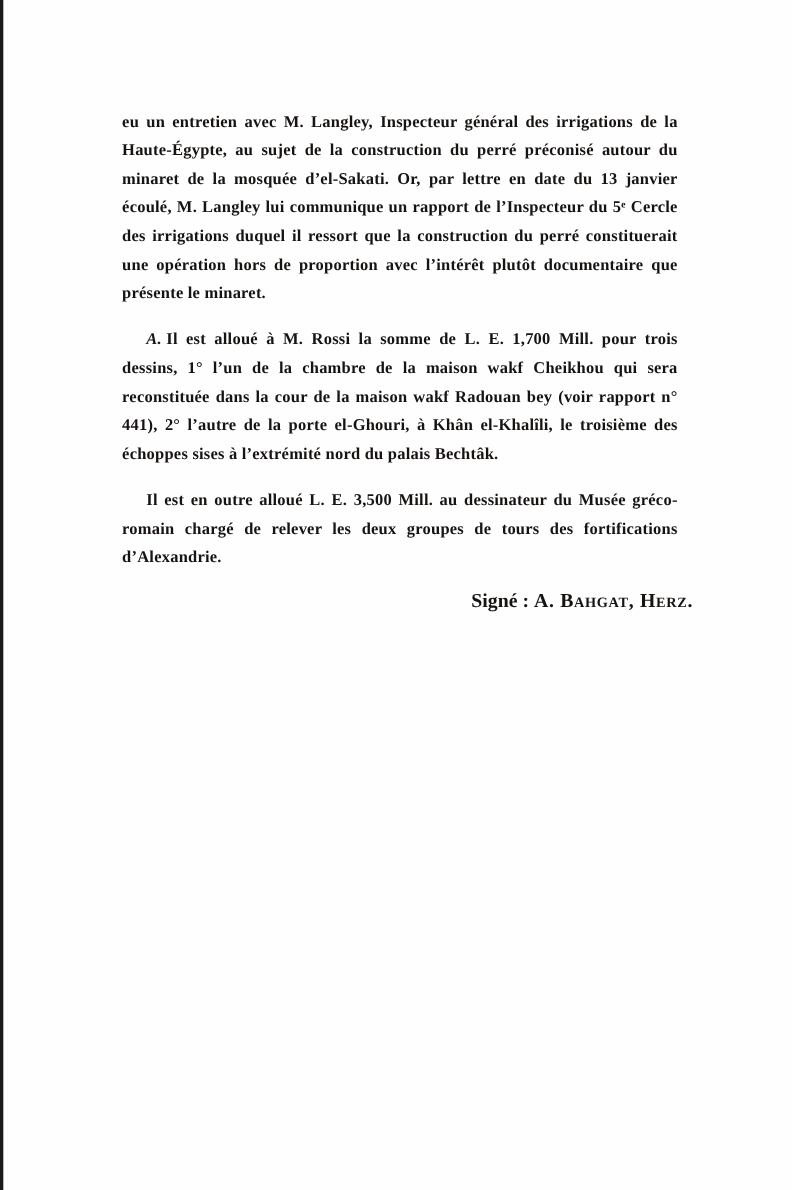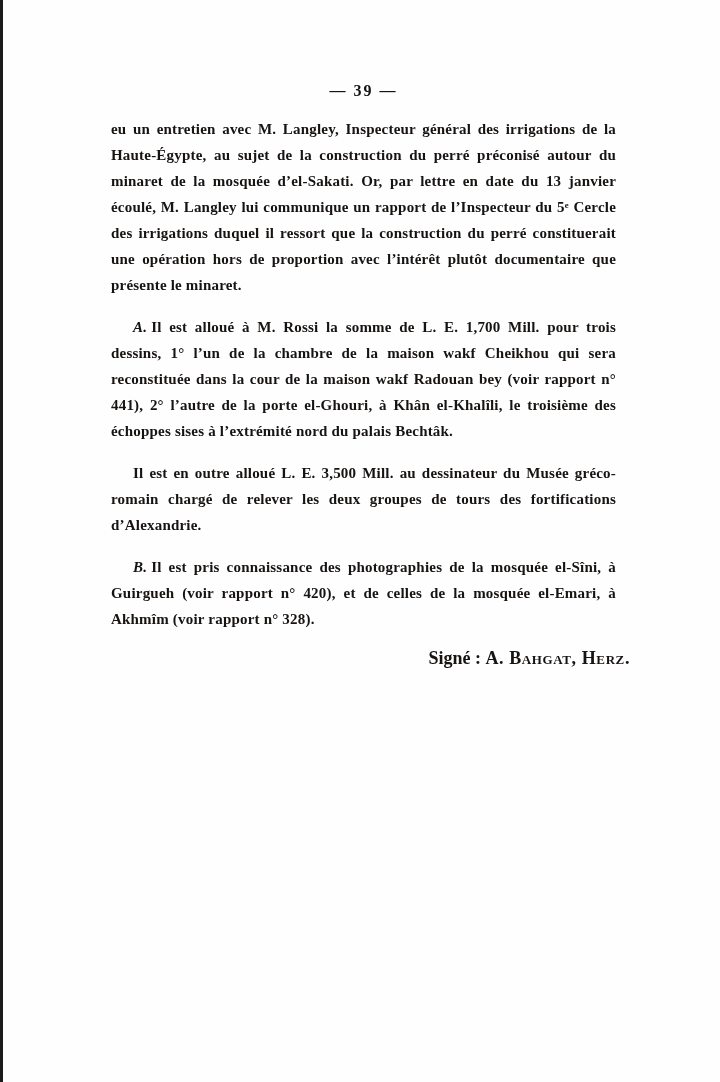--- a/index.html
+++ b/index.html
@@ -77,29 +77,27 @@
   }
 </style>
 </head>
 <body>
 
 <div class="sheet">
   <div class="scan-edge"></div>
 
   <div class="content">
 
-    <div class="page-number">— 39 —</div>
 
     <p class="para"><span>eu un entretien avec M. Langley, Inspecteur général des irrigations de la Haute-Égypte, au sujet de la construction du perré préconisé autour du minaret de la mosquée d’el-Sakati. Or, par lettre en date du 13 janvier écoulé, M. Langley lui communique un rapport de l’Inspecteur du 5ᵉ Cercle des irrigations duquel il ressort que la construction du perré constituerait une opération hors de proportion avec l’intérêt plutôt documentaire que présente le minaret.</span></p>
 
 
 
     <p class="para indent"><span class="lead">A.</span><span>Il est alloué à M. Rossi la somme de L. E. 1,700 Mill. pour trois dessins, 1° l’un de la chambre de la maison wakf Cheikhou qui sera reconstituée dans la cour de la maison wakf Radouan bey (voir rapport n° 441), 2° l’autre de la porte el-Ghouri, à Khân el-Khalîli, le troisième des échoppes sises à l’extrémité nord du palais Bechtâk.</span></p>
 
     <p class="para indent"><span>Il est en outre alloué L. E. 3,500 Mill. au dessinateur du Musée gréco-romain chargé de relever les deux groupes de tours des fortifications d’Alexandrie.</span></p>
 
-    <p class="para indent para-b"><span class="lead">B.</span><span>Il est pris connaissance des photographies de la mosquée el-Sîni, à Guirgueh (voir rapport n° 420), et de celles de la mosquée el-Emari, à Akhmîm (voir rapport n° 328).</span></p>
 
     <div class="signature"><span>Signé :</span>
       <span class="smallcaps">A. Bahgat, Herz.</span></div>
 
   </div>
 </div>
 
 </body></html>

